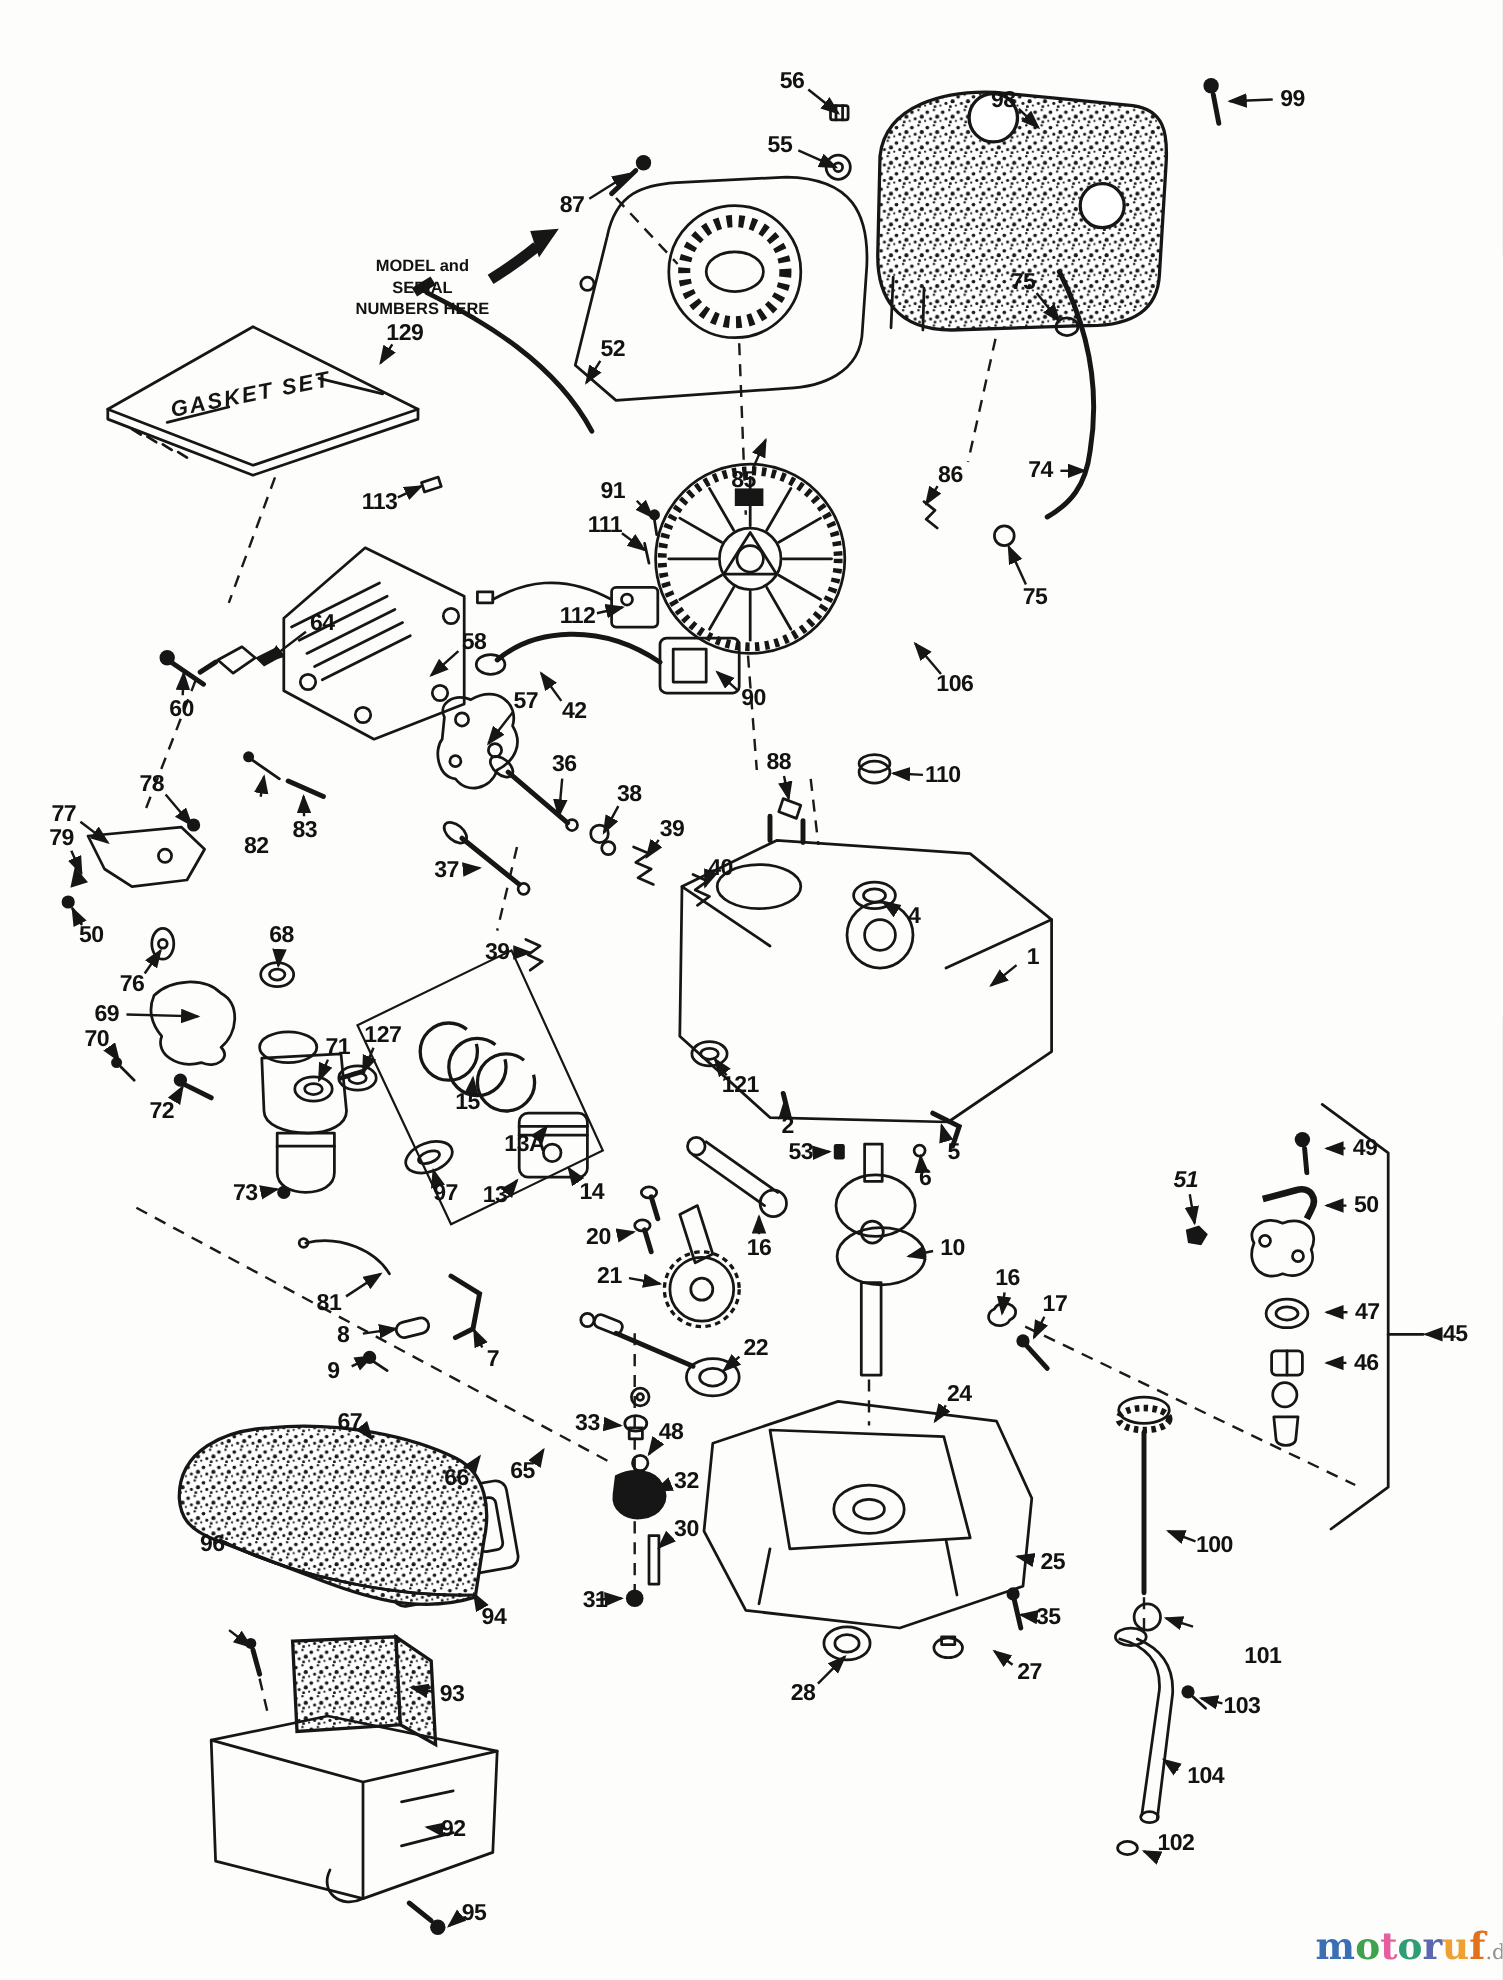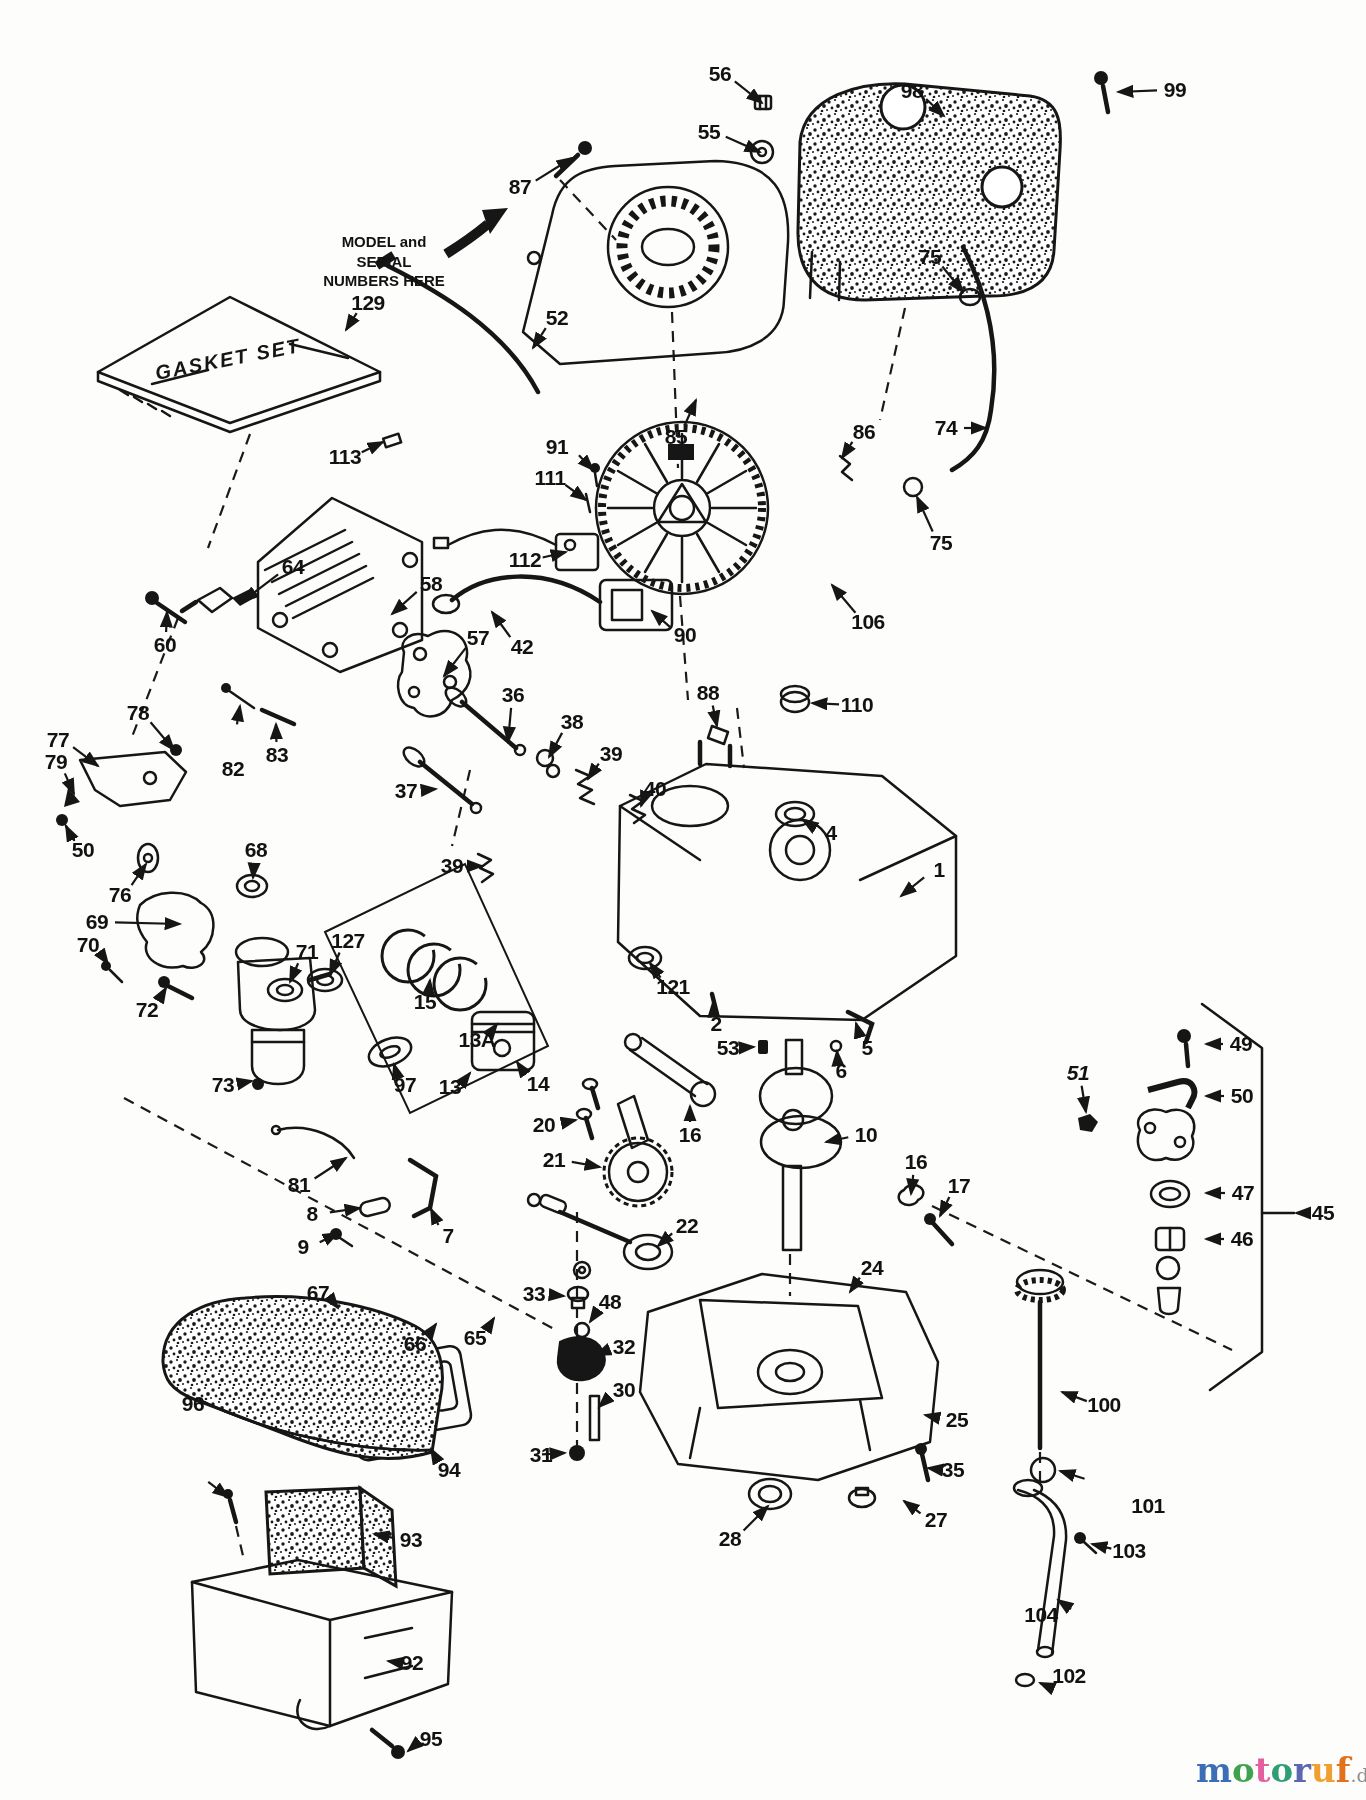--- a/index.html
+++ b/index.html
@@ -573,21 +573,21 @@
       <div class="plabel" style="left: 431px; top: 1739px;">95</div>
       <div class="plabel" style="left: 1323px; top: 1213px;">45</div>
       <div class="plabel" style="left: 1241px; top: 1044px;">49</div>
       <div class="plabel" style="left: 1242px; top: 1096px;">50</div>
       <div class="plabel" style="left: 1078px; top: 1073px; font-style: italic;">51</div>
       <div class="plabel" style="left: 1243px; top: 1193px;">47</div>
       <div class="plabel" style="left: 1242px; top: 1239px;">46</div>
       <div class="plabel" style="left: 1104px; top: 1405px;">100</div>
       <div class="plabel" style="left: 1148px; top: 1482px; margin-top: 24px;">101</div>
       <div class="plabel" style="left: 1129px; top: 1551px;">103</div>
-      <div class="plabel" style="left: 1041px; top: 1615px;">104</div>
+      <div class="plabel" style="left: 1096px; top: 1615px;">104</div>
       <div class="plabel" style="left: 1069px; top: 1676px;">102</div>
     </div>
 
   <div id="watermark">
     <span id="wm-word"><span style="color: rgb(59, 111, 181);">m</span><span style="color: rgb(63, 162, 76);">o</span><span style="color: rgb(229, 95, 160);">t</span><span style="color: rgb(47, 158, 119);">o</span><span style="color: rgb(91, 103, 176);">r</span><span style="color: rgb(240, 160, 48);">u</span><span style="color: rgb(226, 113, 29);">f</span></span><span class="suffix">.de</span>
   </div>
 
 </div>
 
 </body></html>

